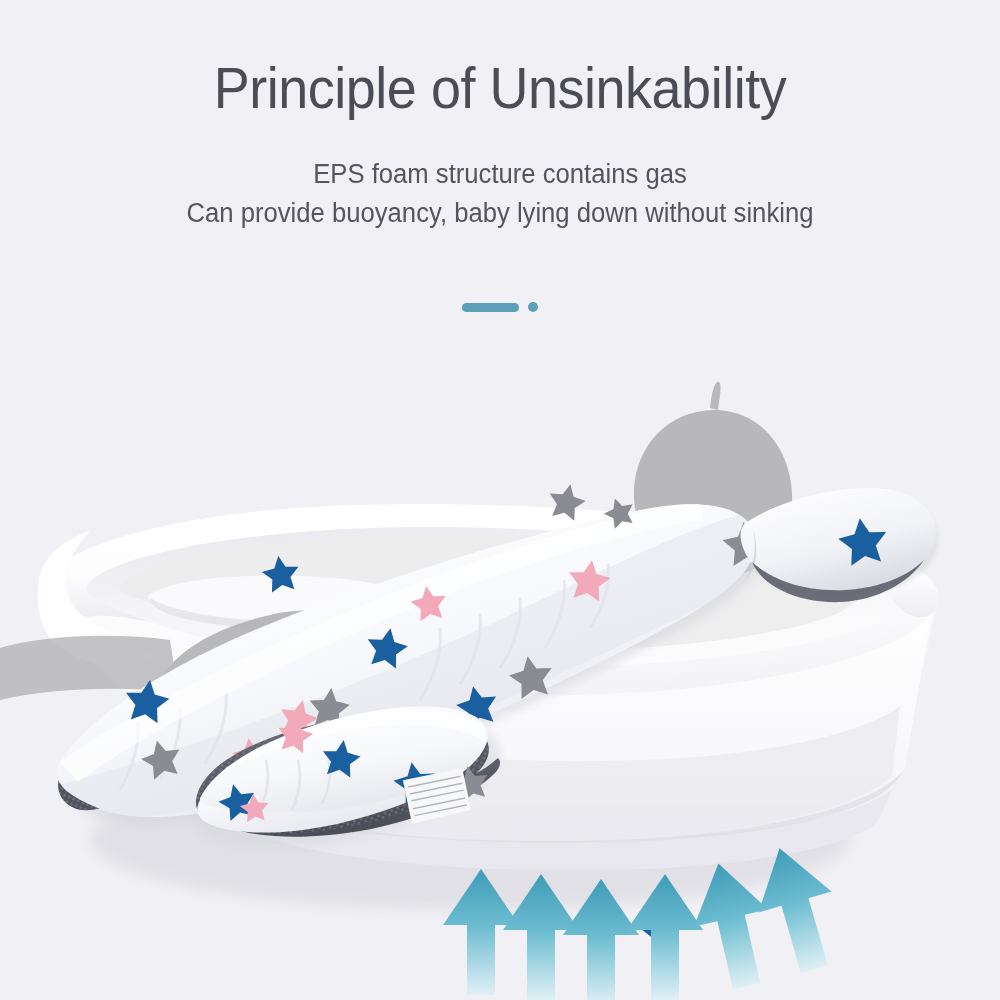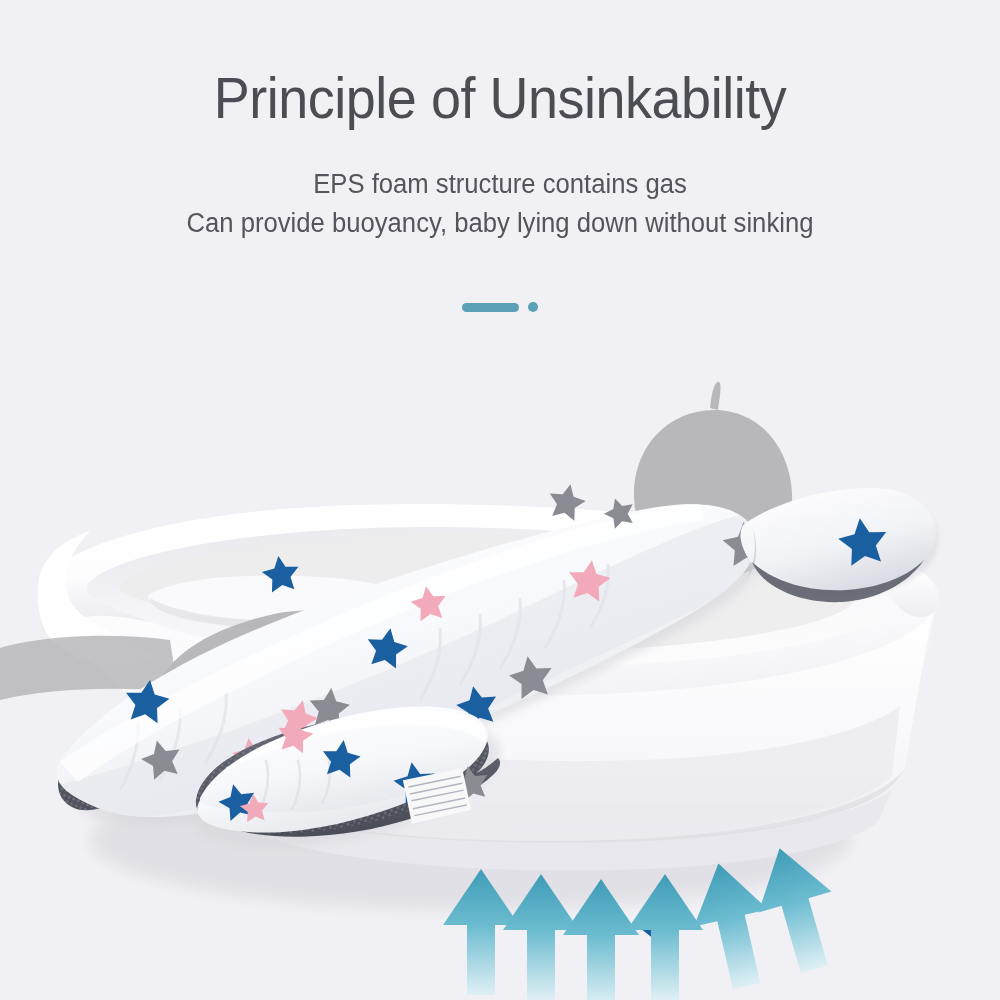--- a/index.html
+++ b/index.html
@@ -22,21 +22,20 @@
     overflow: hidden;
   }
 
   
   #header {
     position: absolute;
     top: 0;
     left: 0;
     width: 1000px;
     text-align: center;
-    margin-top: 10px;
   }
   #title {
     margin: 0;
     padding-top: 58px;
     font-family: "Liberation Sans", sans-serif;
     font-size: 58px;
     font-weight: 400;
     letter-spacing: -0.5px;
     color: #4c4c55;
     line-height: 1.05;

